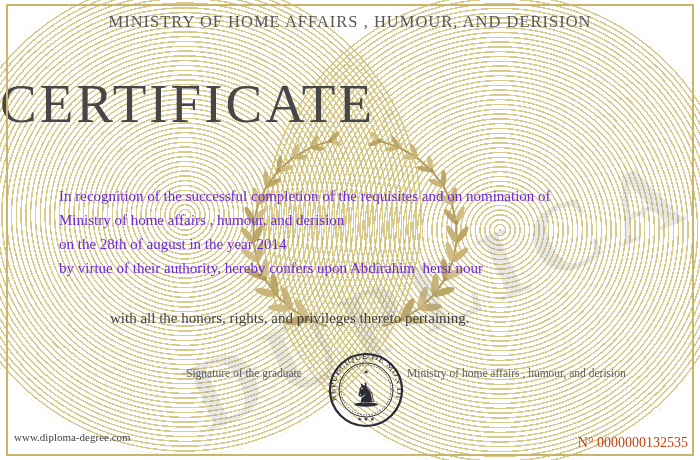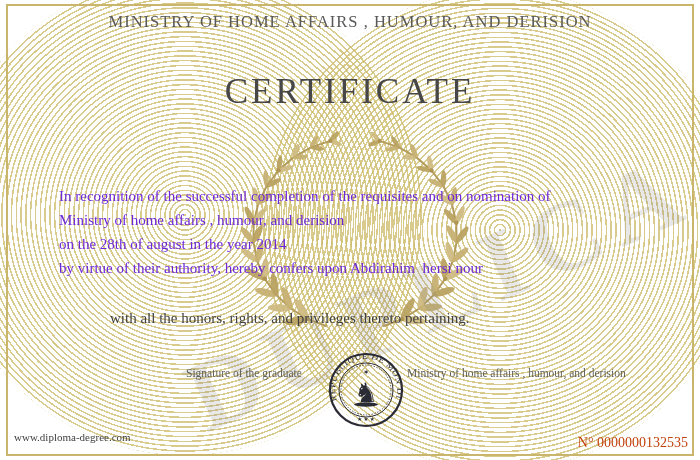--- a/index.html
+++ b/index.html
@@ -26,22 +26,22 @@
     transform:rotate(-24deg); text-align:center;
     font-size:100px; letter-spacing:12px; font-weight:bold;
     color:rgba(125,125,125,0.18); z-index:3; white-space:nowrap;
   }
   #wreath{ position:absolute; left:185px; top:112px; z-index:2; }
   .header-line{
     position:absolute; left:0; top:12px; width:100%; text-align:center;
     font-size:16.5px; letter-spacing:1px; color:#585858; z-index:5;
   }
   .title{
-    position:absolute; left:0; top:72px; width:100%; text-align:center;
-    font-size:35px; letter-spacing:3px; color:#474747; z-index:5;
+    position:absolute; left:0; top:72px; width:100%; text-align:left;
+    font-size:55px; letter-spacing:3px; color:#474747; z-index:5;
   }
   .bodyline{
     position:absolute; left:59px; font-size:15px; color:#6d28d9;
     white-space:pre; z-index:5;
   }
   .closing{
     position:absolute; left:110px; top:310px; font-size:15px; color:#404040; z-index:5; white-space:pre;
   }
   .small-label{
     position:absolute; font-size:11.5px; color:#5e5e5a; z-index:5; white-space:pre;

